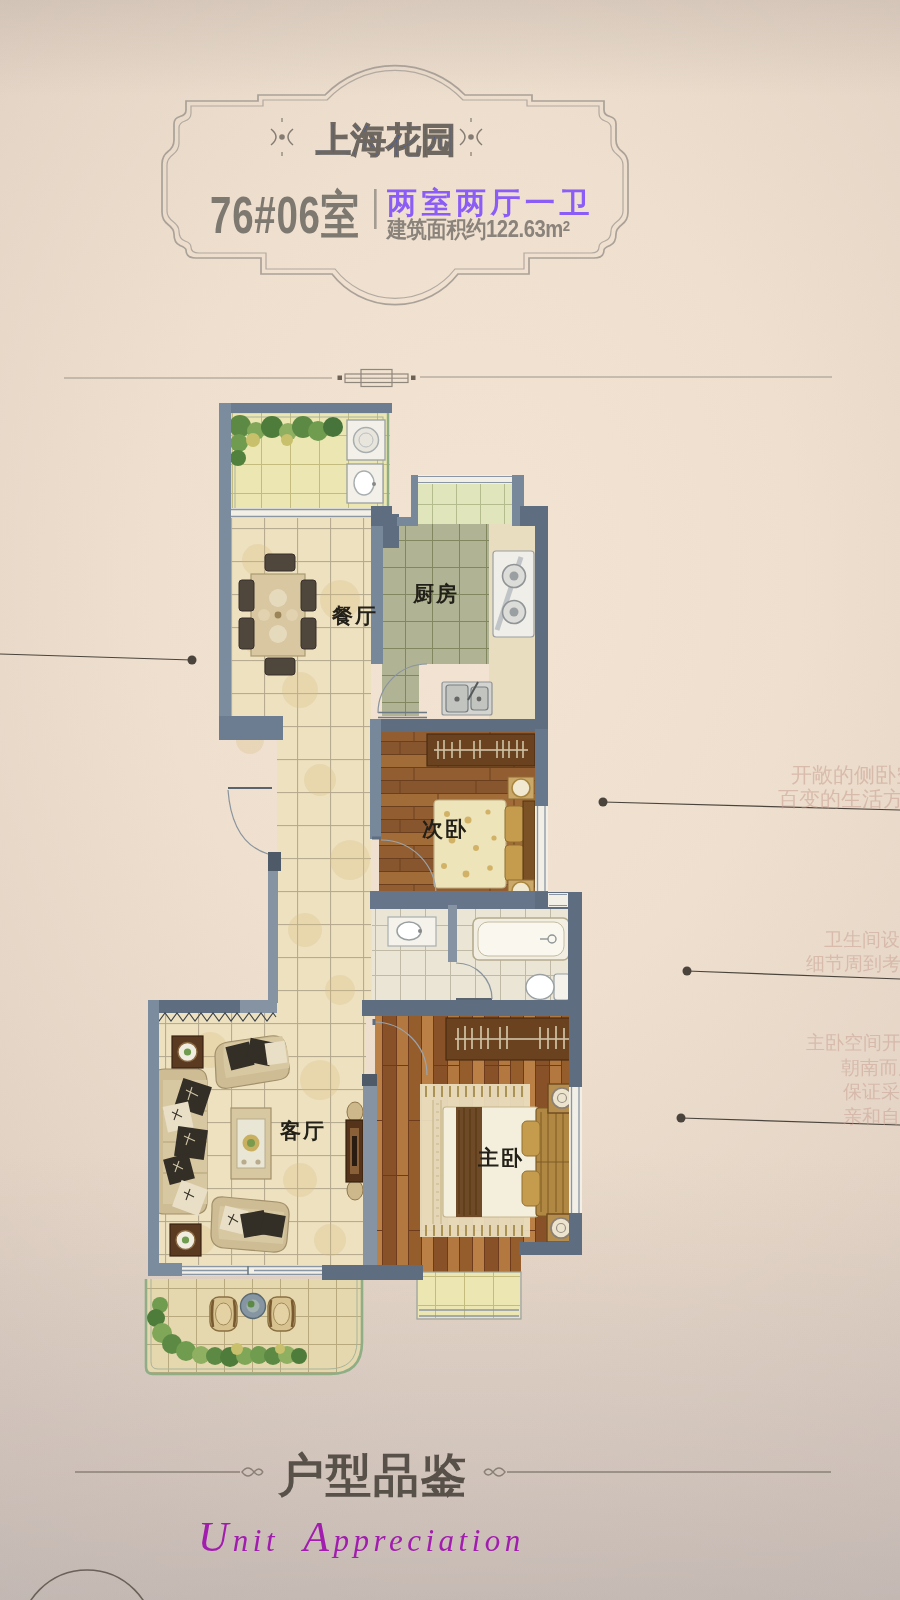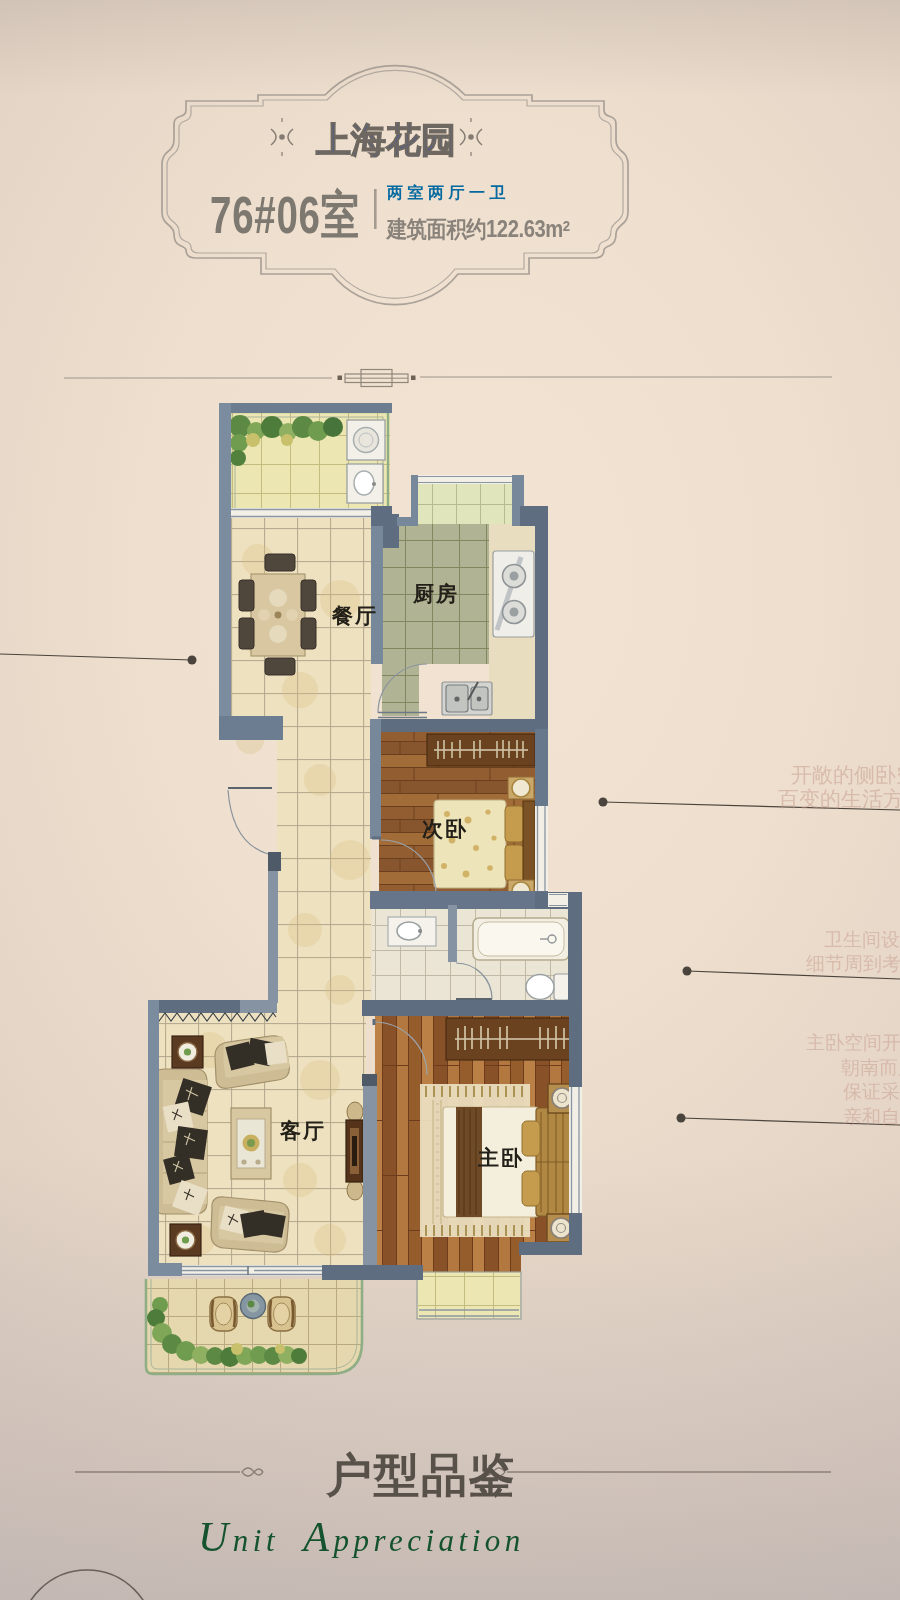--- a/index.html
+++ b/index.html
@@ -571,35 +571,35 @@
  <path d="M507 1472H831"></path>
 </g>
 
 <circle cx="87" cy="1637" r="67" fill="none" stroke="#6a6158" stroke-width="1.6"></circle>
 </svg>
 
 <div class="abs" style="left:316px;top:117px;z-index:2;font-family:'Liberation Serif',serif;font-weight:bold;font-size:35px;color:#1d4ed8;letter-spacing:0px;-webkit-text-stroke:1.2px #6e6861;">上海花园</div>
 
 <div class="abs" style="left:210px;top:189px;z-index:2;font-weight:bold;font-size:52px;line-height:52px;color:#7d7870;transform:scaleX(.74);transform-origin:0 0;letter-spacing:1px;">76#06室</div>
 
-<div class="abs" style="left:387px;top:183px;z-index:2;font-weight:bold;font-size:16px;color:#0369a1;letter-spacing:4.5px;">两室两厅一卫</div>
+<div class="abs" style="left:387px;top:183px;z-index:2;font-weight:bold;font-size:30px;color:#8b5cf6;letter-spacing:4.5px;">两室两厅一卫</div>
 
 <div class="abs" style="left:387px;top:214px;z-index:2;font-weight:bold;font-size:23px;color:#8a837b;letter-spacing:-0.5px;transform:scaleX(.88);transform-origin:0 0;">建筑面积约122.63m<span style="font-size:15px;vertical-align:6px">2</span></div>
 
 <div class="abs pink" style="left:791px;top:761px;z-index:2;">开敞的侧卧空间</div>
 
 <div class="abs pink" style="left:778px;top:785px;z-index:2;">百变的生活方式</div>
 
 <div class="abs pink2" style="left:824px;top:927px;z-index:2;">卫生间设计</div>
 
 <div class="abs pink2" style="left:806px;top:951px;z-index:2;">细节周到考虑</div>
 
 <div class="abs pink2" style="left:806px;top:1030px;z-index:2;">主卧空间开阔</div>
 
 <div class="abs pink2" style="left:841px;top:1055px;z-index:2;">朝南而居</div>
 
 <div class="abs pink2" style="left:843px;top:1079px;z-index:2;">保证采光</div>
 
 <div class="abs pink2" style="left:843px;top:1104px;z-index:2;">亲和自然</div>
 
-<div class="abs" style="left:278px;top:1445px;z-index:2;font-family:'Liberation Serif',serif;font-weight:bold;font-size:46px;color:#57514a;letter-spacing:1.5px;margin-left:48px;">户型品鉴</div>
-
-<div class="abs" style="left:198px;top:1513px;z-index:2;font-family:'Liberation Serif',serif;font-style:italic;font-size:31px;color:#14532d;letter-spacing:4.5px;word-spacing:12px;"><span style="font-size:42px;">U</span>nit <span style="font-size:42px;">A</span>ppreciation</div>
+<div class="abs" style="left:278px;top:1445px;z-index:2;font-family:'Liberation Serif',serif;font-weight:bold;font-size:46px;color:#57514a;letter-spacing:1.5px;">户型品鉴</div>
+
+<div class="abs" style="left:198px;top:1513px;z-index:2;font-family:'Liberation Serif',serif;font-style:italic;font-size:31px;color:#a21caf;letter-spacing:4.5px;word-spacing:12px;"><span style="font-size:42px;">U</span>nit <span style="font-size:42px;">A</span>ppreciation</div>
 
 </body></html>

